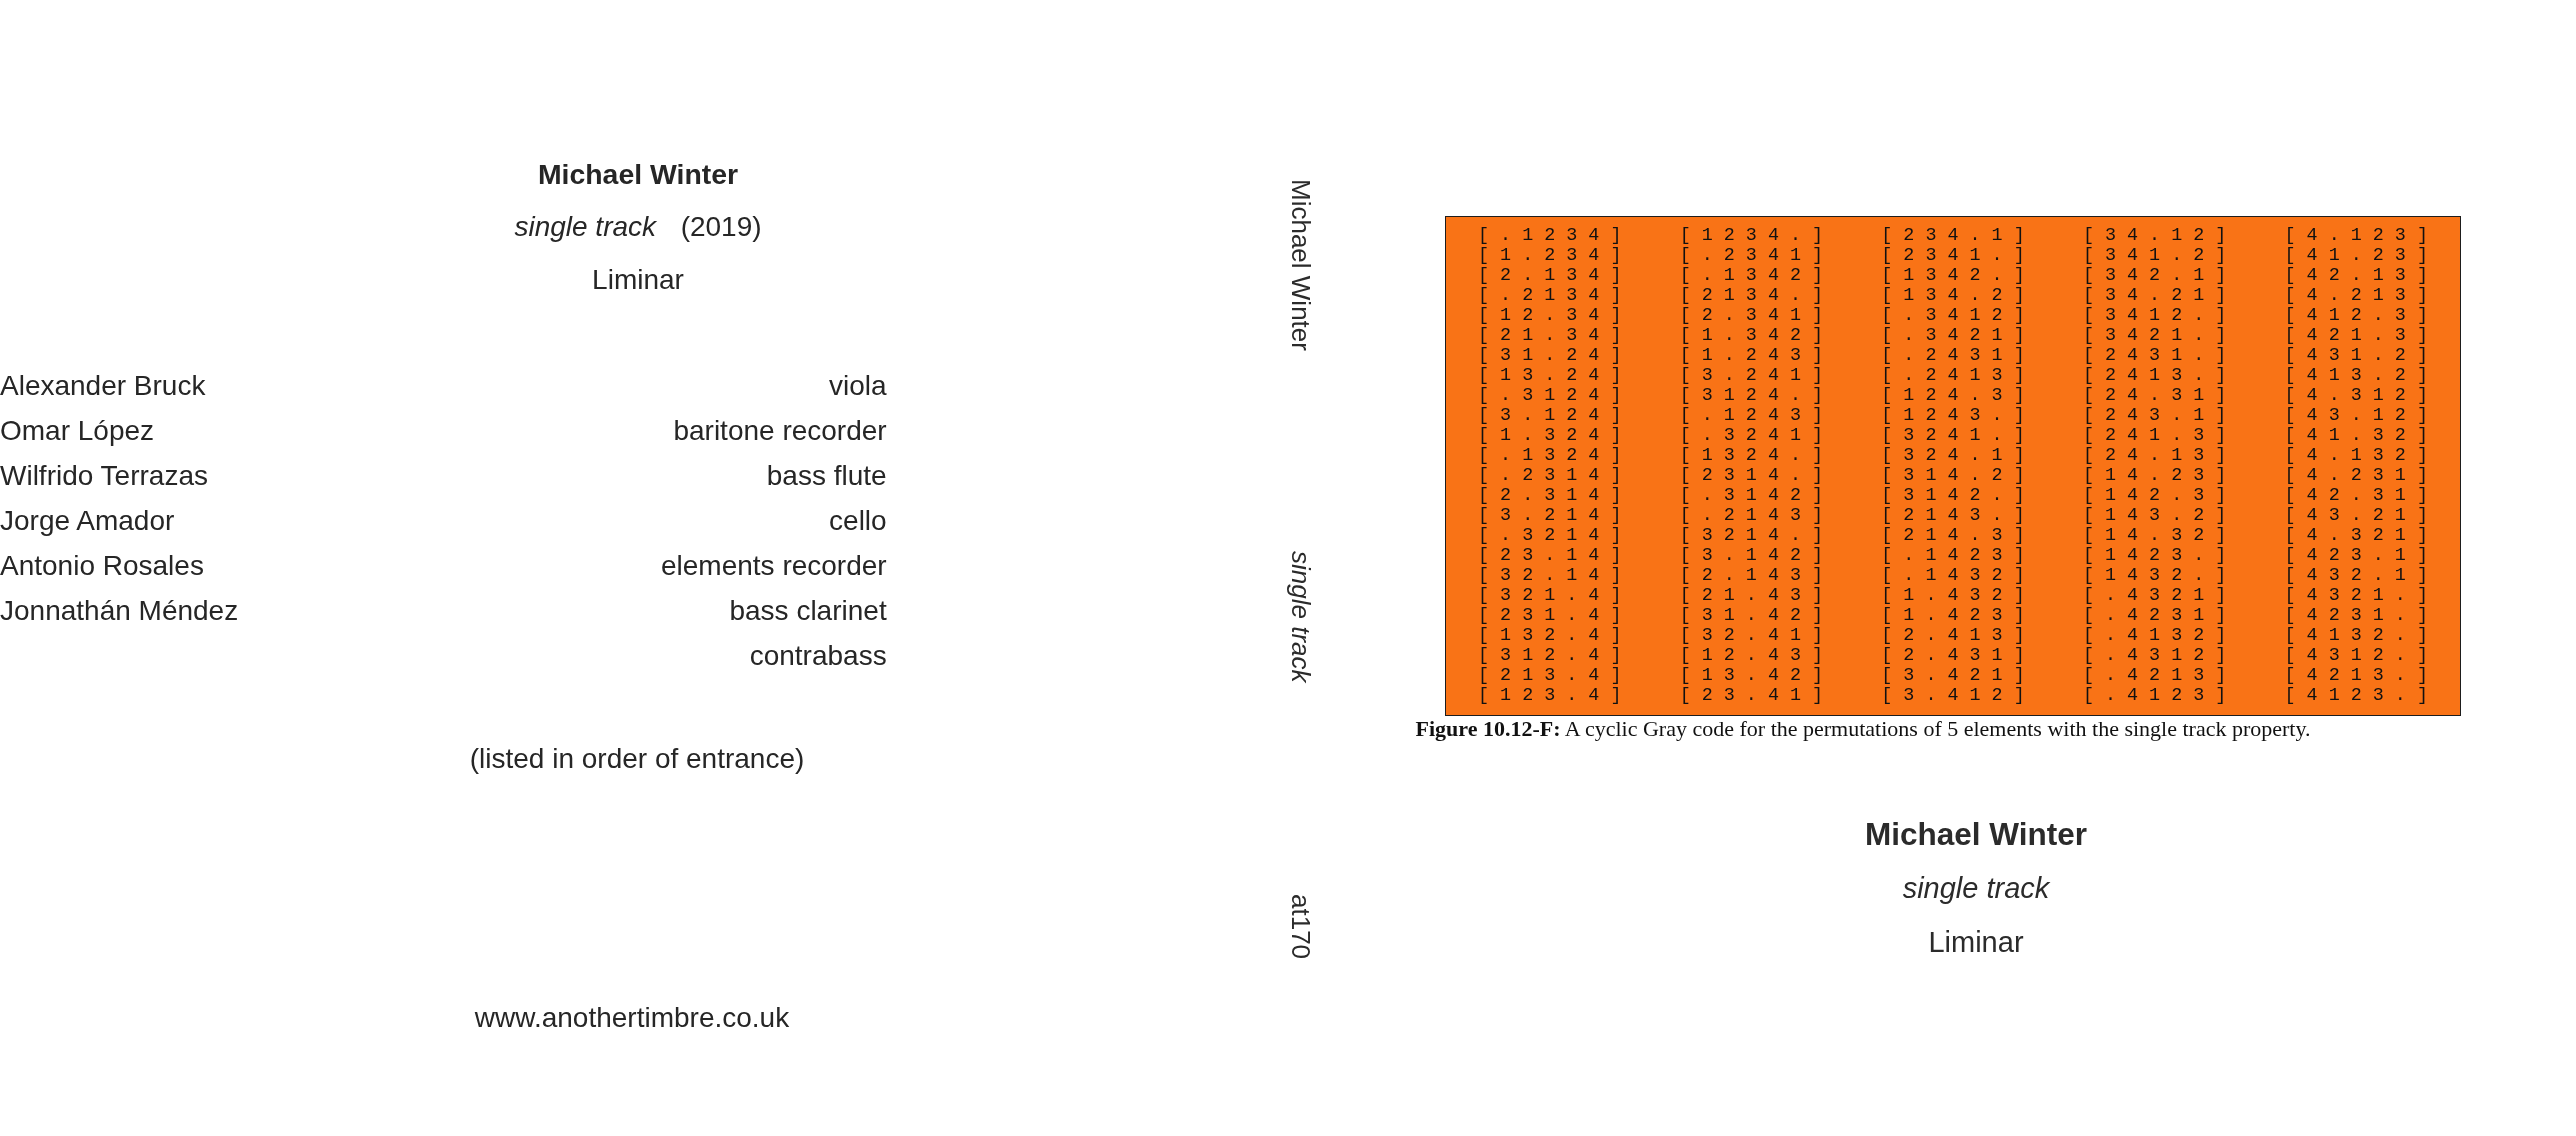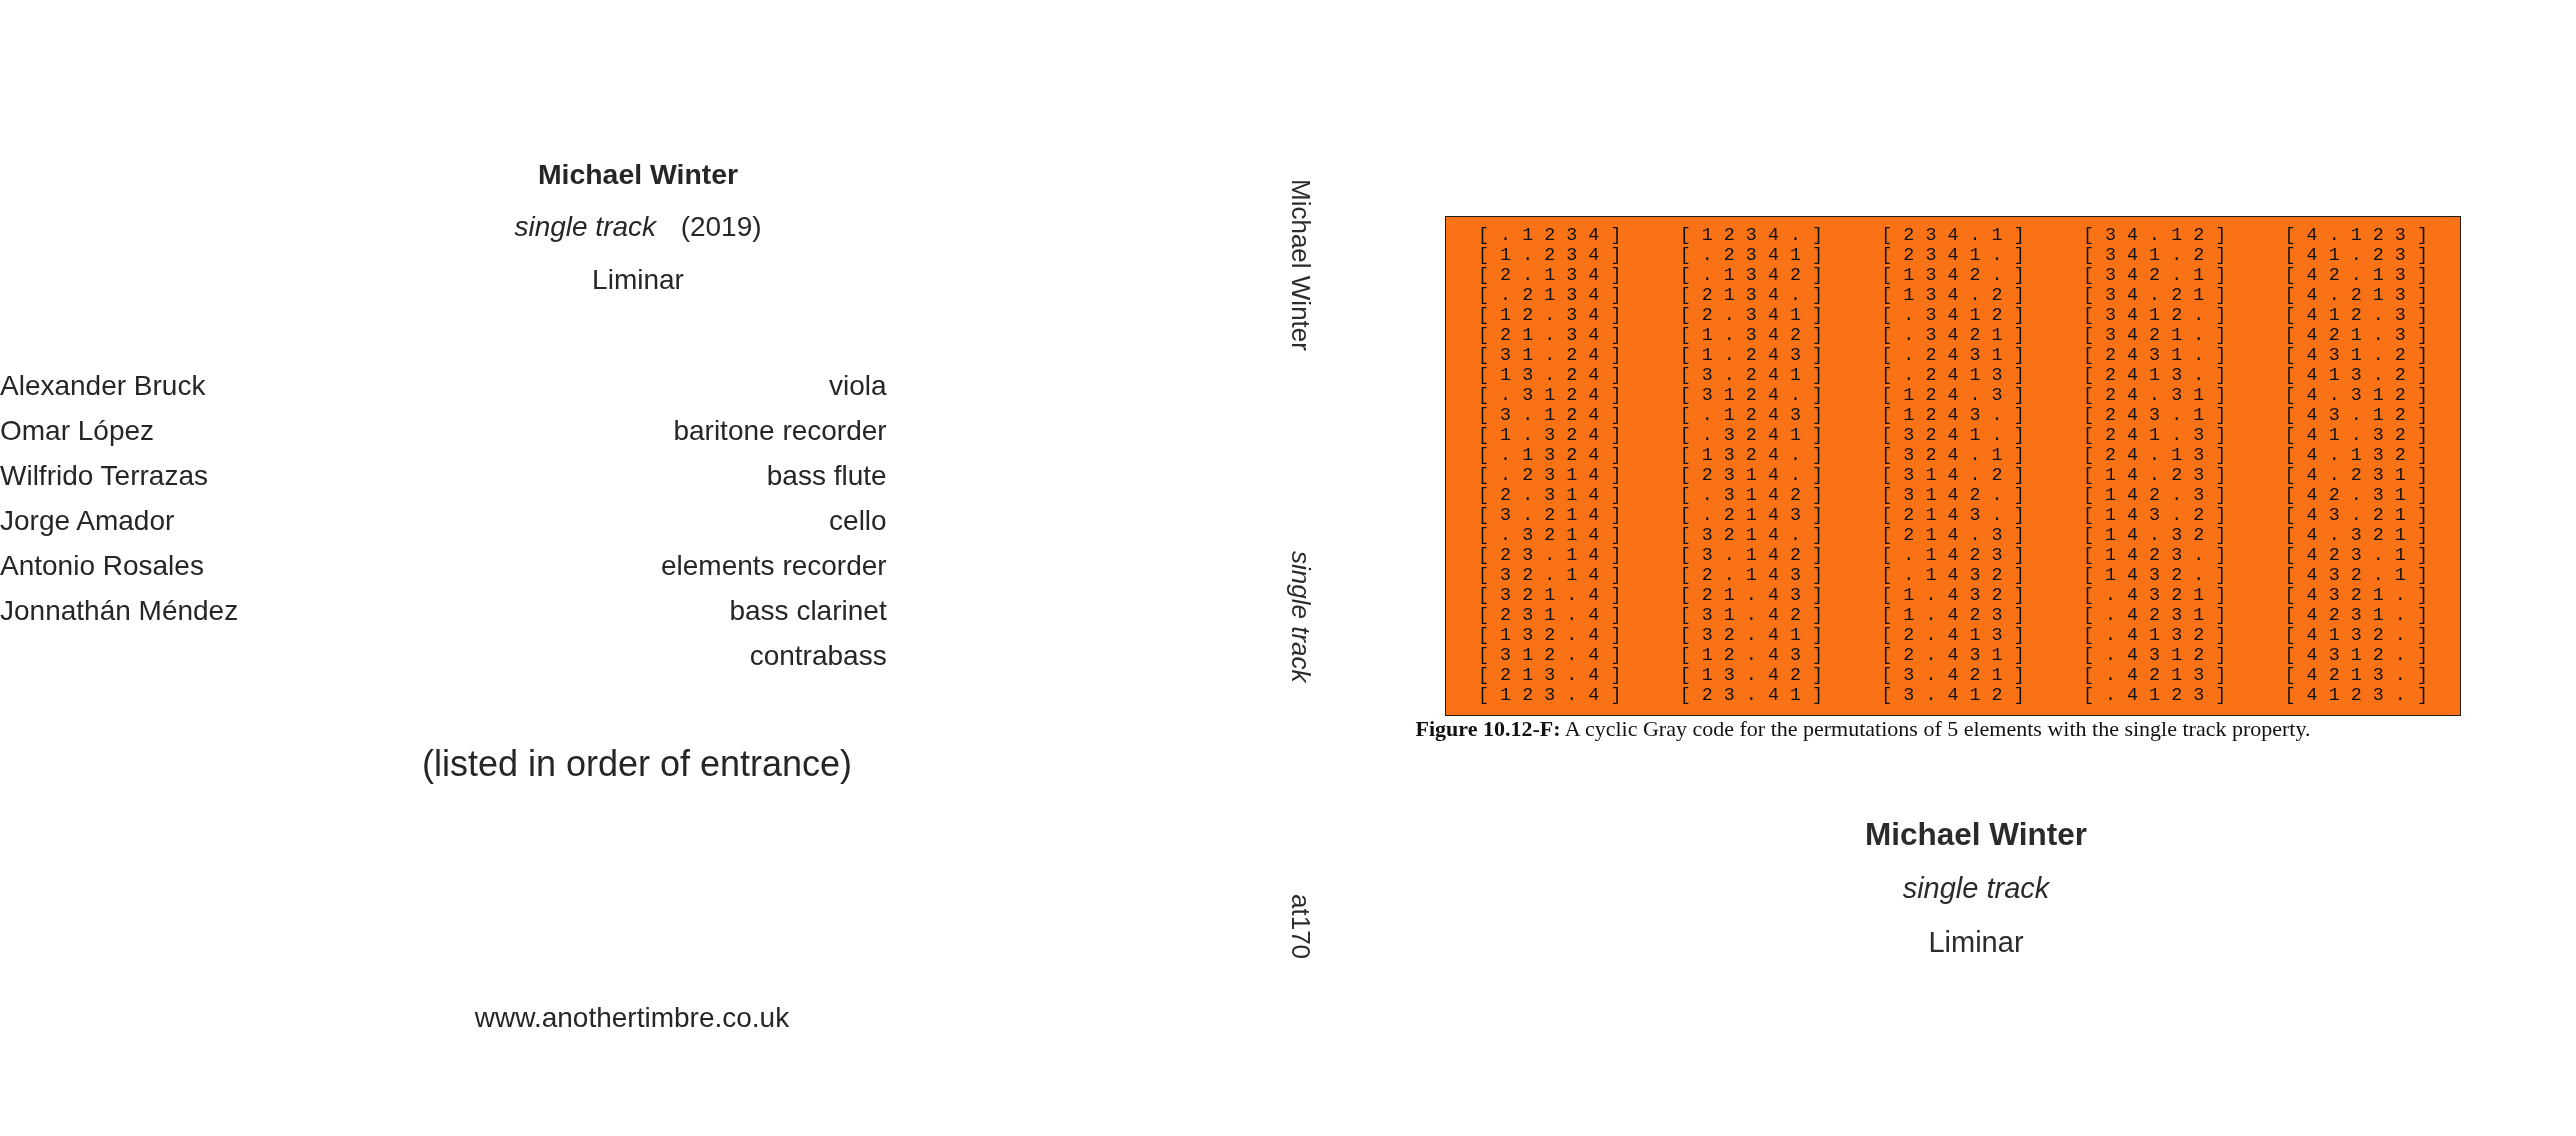--- a/index.html
+++ b/index.html
@@ -16,21 +16,21 @@
 
   
   .lp-title   { left:638px; top:158px;  font-size:28.4px; font-weight:bold; }
   .lp-sub     { left:638px; top:211px;  font-size:28px; }
   .lp-sub .work { font-style:italic; }
   .lp-sub .year { margin-left:24.6px; font-style:normal; }
   .lp-ens     { left:638px; top:264px;  font-size:28px; }
   .perf-col   { top:363px; font-size:28px; line-height:45px; white-space:nowrap; }
   .perf-names { left:0; width:620px; text-align:left; }
   .perf-instr { left:661px; text-align:right; }
-  .lp-note    { left:637px; top:743px;  font-size:36px;text-align:center; }
+  .lp-note    { left:637px; top:743px;  font-size:28px;text-align:center; }
   .lp-url     { left:632px; top:1002px; font-size:28px; }
 
   
   .spine-text {
     writing-mode:vertical-rl;
     text-orientation:mixed;
     font-size:26px;
     left:1285px;
     white-space:nowrap;
     color:#2b2b2b;

